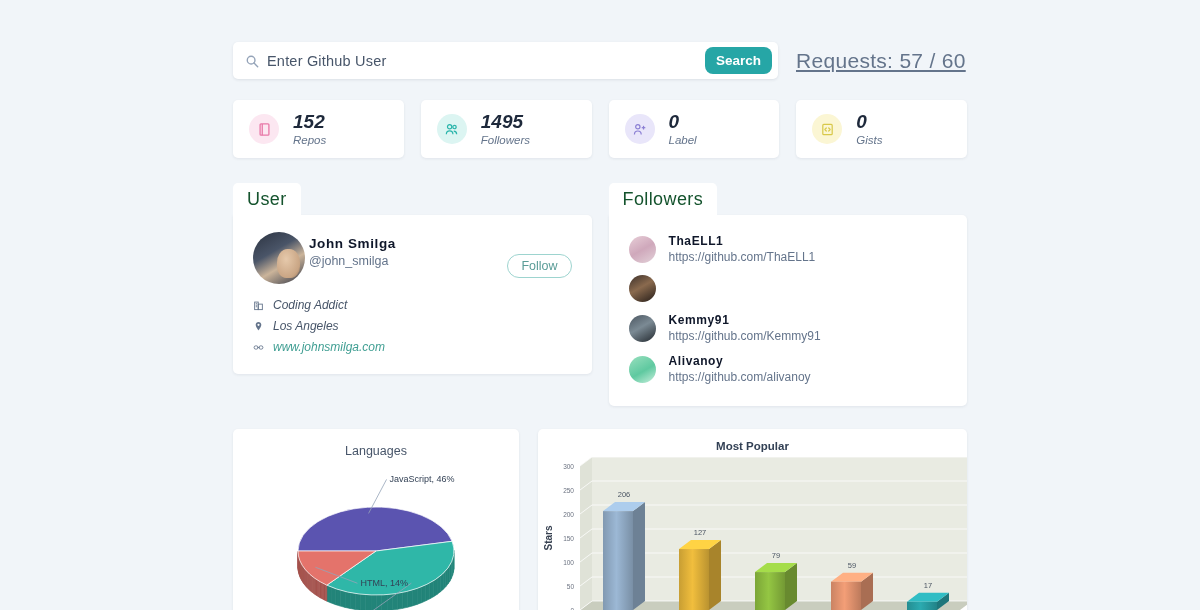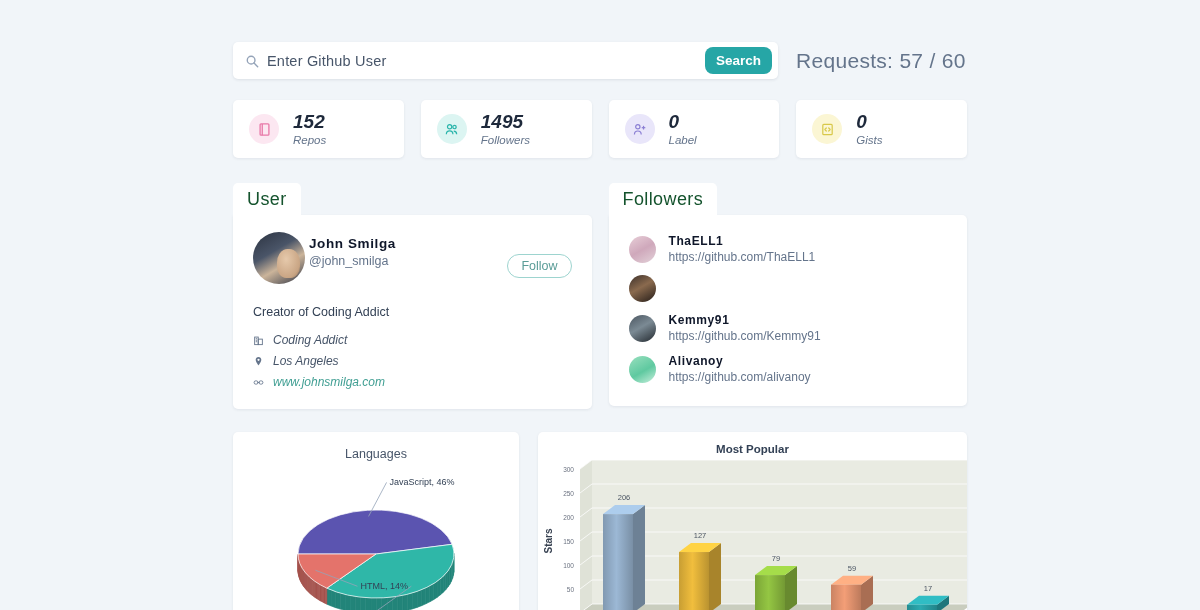--- a/index.html
+++ b/index.html
@@ -24,21 +24,21 @@
     flex: 1; border: 0; outline: 0; background: transparent;
     font-family: "Liberation Sans", sans-serif;
     font-size: 14.5px; color: #475569; padding-left: 8px; letter-spacing: .2px;
   }
   .search-input::placeholder { color: #475569; }
   .search-btn {
     background: #26a6a6; color: #fff; border: 0; border-radius: 8px;
     font-family: "Liberation Sans", sans-serif;
     font-size: 13.5px; font-weight: 700; padding: 6px 11px; cursor: pointer;
   }
-  .requests { font-size: 21px; color: #64748b; letter-spacing: .3px; }
+  .requests { font-size: 21px; color: #64748b; letter-spacing: .3px; text-decoration: underline; }
 
   
   .stats { display: flex; gap: 17px; margin-top: 21px; }
   .stat {
     flex: 1; height: 58px; background: #fff; border-radius: 5px;
     display: flex; align-items: center; padding: 0 16px; gap: 14px;
     box-shadow: 0 1px 3px rgba(30,41,59,.08);
     font-style: italic;
   }
   .stat-ic {
@@ -187,21 +187,20 @@
       <div class="tab">User</div>
       <div class="card usercard">
         <div class="urow">
           <div class="avatar"></div>
           <div class="uinfo">
             <div class="uname">John Smilga</div>
             <div class="uhandle">@john_smilga</div>
           </div>
           <button class="follow">Follow</button>
         </div>
-        <div class="bio">Creator of Coding Addict</div>
         <div class="meta">
           <div class="mrow">
             <svg viewBox="0 0 16 16" fill="none" stroke="currentColor" stroke-width="1.3">
               <rect x="2.4" y="3" width="5.2" height="11"></rect>
                   <rect x="7.6" y="6" width="6" height="8"></rect>
               <line x1="4" y1="5.4" x2="6" y2="5.4"></line>
                   <line x1="4" y1="7.6" x2="6" y2="7.6"></line>
                   <line x1="4" y1="9.8" x2="6" y2="9.8"></line>
             </svg>
             <span>Coding Addict</span>

